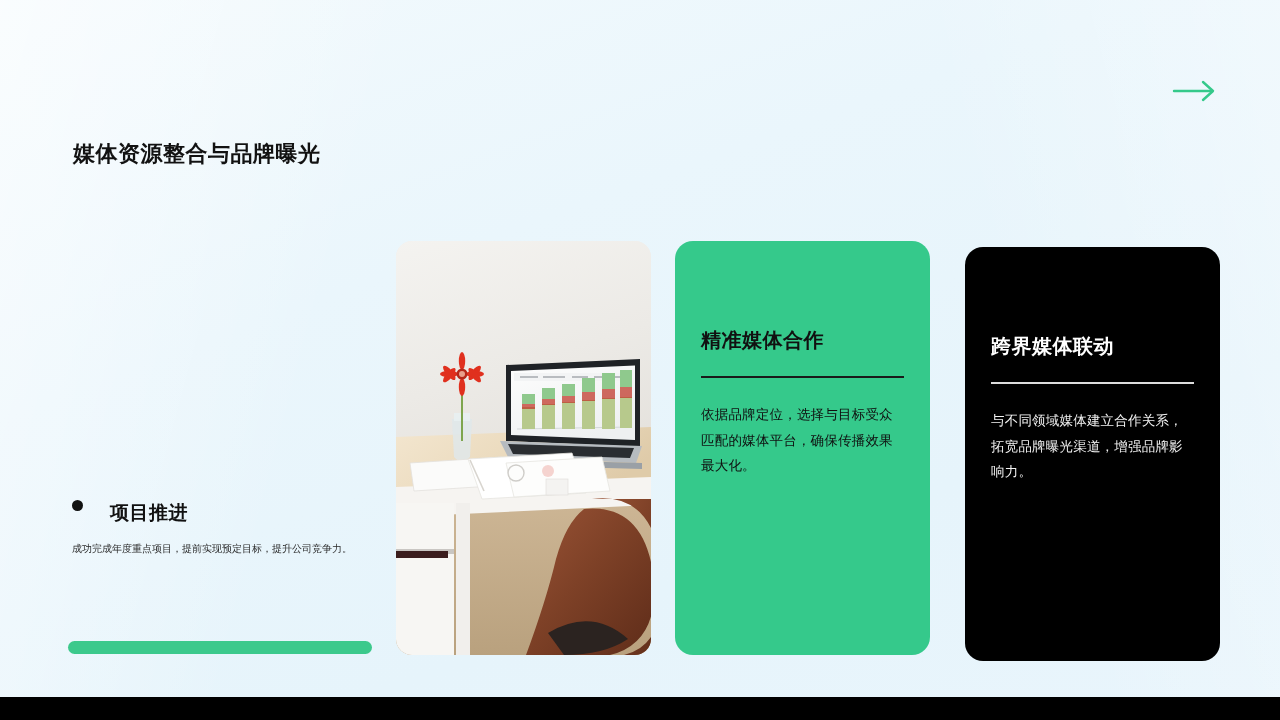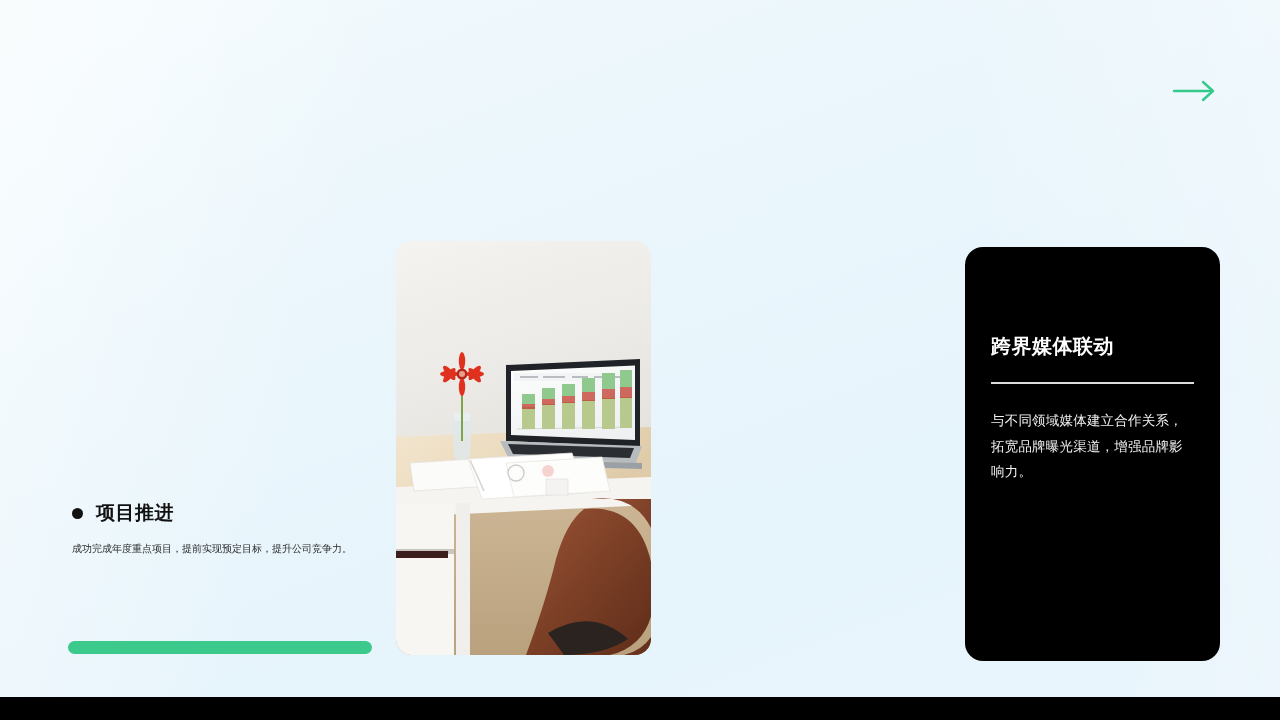--- a/index.html
+++ b/index.html
@@ -91,22 +91,22 @@
   
   .bullet-block {
     position: absolute;
     left: 72px;
     top: 500px;
     width: 300px;
   }
 
   .bullet-heading {
     display: flex;
-    align-items: center;
-    gap: 13px;
+    align-items: flex-start;
+    gap: 27px;
   }
 
   .bullet-dot {
     width: 11px;
     height: 11px;
     border-radius: 50%;
     background: #111;
     flex: 0 0 auto;
   }
 
@@ -214,20 +214,21 @@
     height: 23px;
     background: #000000;
   }
 </style>
 </head>
 <body>
 
 <div class="slide">
   <div class="bg-sheen"></div>
 
+  <h2 class="subtitle">媒体资源整合与品牌曝光</h2>
 
   <div class="arrow-link">
     <svg width="46" height="34" viewBox="0 0 46 34">
       <line x1="2" y1="17" x2="40" y2="17" stroke="#35c98b" stroke-width="2.4" stroke-linecap="round"></line>
       <polyline points="31,8 41,17 31,26" fill="none" stroke="#35c98b" stroke-width="2.4" stroke-linecap="round" stroke-linejoin="round"></polyline>
     </svg>
   </div>
 
 
   <div class="bullet-block">
@@ -352,20 +353,27 @@
       <circle cx="152" cy="230" r="6" fill="#f0b8b0" opacity="0.6"></circle>
       <rect x="150" y="238" width="22" height="16" fill="#f4f3f1" stroke="#e2e0dc" stroke-width="0.7"></rect>
       <line x1="74" y1="219" x2="88" y2="250" stroke="#d8d5cf" stroke-width="1.6"></line>
 
       <path d="M196 258 Q258 250 266 330 Q272 404 228 414 L255 414 L255 258 Z" fill="url(#chairG)"></path>
       <path d="M188 268 Q250 262 258 340 Q262 402 214 414 L130 414 Q150 360 160 318 Q170 282 188 268 Z" fill="url(#chairG)"></path>
       <path d="M152 392 Q196 366 232 398 Q208 414 168 414 Z" fill="#2b2320"></path>
     </svg>
   </div>
 
+  <div class="card card-green">
+    <div class="card-inner">
+      <div class="card-title">精准媒体合作</div>
+      <div class="card-divider"></div>
+      <div class="card-body">依据品牌定位，选择与目标受众匹配的媒体平台，确保传播效果最大化。</div>
+    </div>
+  </div>
 
   <div class="card card-black">
     <div class="card-inner">
       <div class="card-title">跨界媒体联动</div>
       <div class="card-divider"></div>
       <div class="card-body">与不同领域媒体建立合作关系，拓宽品牌曝光渠道，增强品牌影响力。</div>
     </div>
   </div>
 
   <div class="bottom-bar"></div>

